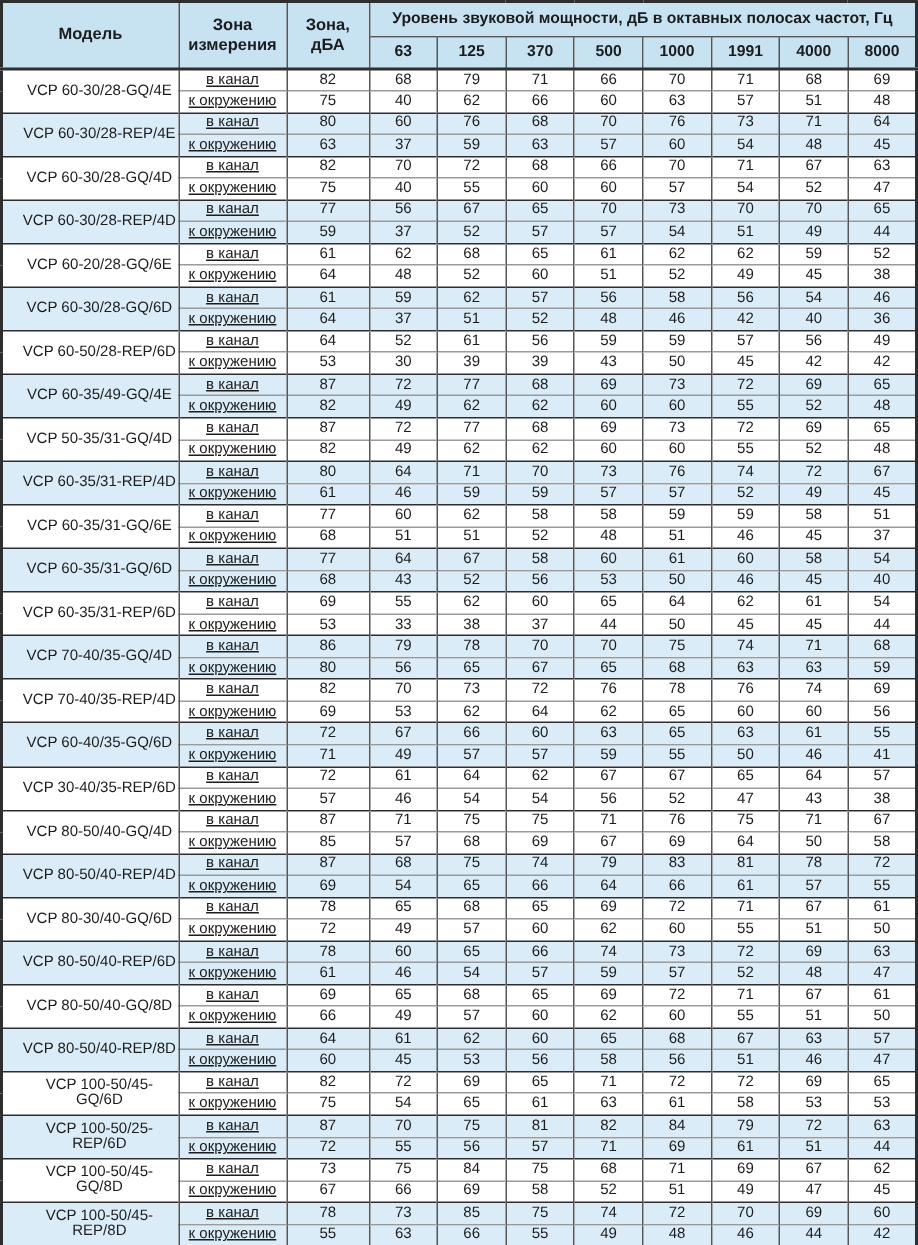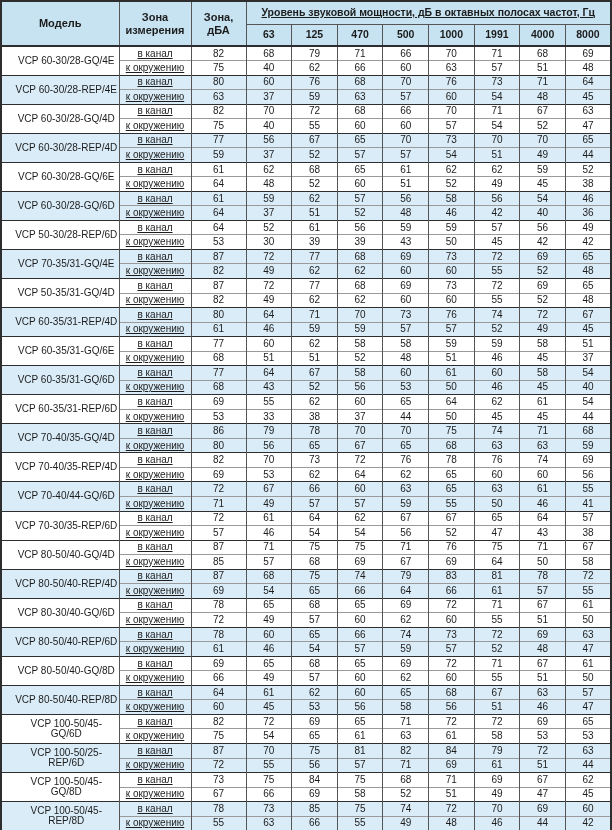--- a/index.html
+++ b/index.html
@@ -20,21 +20,21 @@
     border:2px solid var(--border-strong);
   }
   th,td{padding:0 1px;text-align:center;vertical-align:middle;overflow:hidden;}
   thead th{
     background:var(--header-bg);
     border:1px solid var(--border-mid);
     font-weight:bold;font-size:11px;line-height:1.1;
   }
   thead tr.hrow-1{height:23px;}
   thead tr.hrow-2{height:22px;}
-  thead th.octave-title{font-size:10.5px;white-space:nowrap;text-decoration:underline;}
+  thead th.octave-title{font-size:10.5px;white-space:nowrap;}
   thead th.freq{font-size:10.5px;}
   thead{border-bottom:2px solid var(--border-strong);}
   tbody tr{height:14.537px;}
   tbody td{
     border-left:1px solid var(--border-mid);
     border-right:1px solid var(--border-mid);
     font-size:10px;line-height:1;background:#ffffff;
   }
   tbody tr.model-start td{border-top:1.6px solid var(--border-strong);}
   tbody tr.model-cont td{border-top:1px solid var(--border-light);}
@@ -56,21 +56,21 @@
     <thead>
       <tr class="hrow-1">
         <th rowspan="2">Модель</th>
         <th rowspan="2">Зона измерения</th>
         <th rowspan="2">Зона, дБА</th>
         <th colspan="8" class="octave-title">Уровень звуковой мощности, дБ в октавных полосах частот, Гц</th>
       </tr>
       <tr class="hrow-2">
         <th class="freq">63</th>
         <th class="freq">125</th>
-        <th class="freq">470</th>
+        <th class="freq">370</th>
         <th class="freq">500</th>
         <th class="freq">1000</th>
         <th class="freq">1991</th>
         <th class="freq">4000</th>
         <th class="freq">8000</th>
       </tr>
     </thead>
     <tbody>
         <tr class="model-start">
           <td class="model-cell" rowspan="2">VCP 60-30/28-GQ/4E</td>
@@ -166,21 +166,21 @@
           <td>37</td>
           <td>52</td>
           <td>57</td>
           <td>57</td>
           <td>54</td>
           <td>51</td>
           <td>49</td>
           <td>44</td>
         </tr>
         <tr class="model-start">
-          <td class="model-cell" rowspan="2">VCP 60-30/28-GQ/6E</td>
+          <td class="model-cell" rowspan="2">VCP 60-20/28-GQ/6E</td>
           <td class="zone-cell">в канал</td>
           <td class="total-cell">61</td>
           <td>62</td>
           <td>68</td>
           <td>65</td>
           <td>61</td>
           <td>62</td>
           <td>62</td>
           <td>59</td>
           <td>52</td>
@@ -216,21 +216,21 @@
           <td>37</td>
           <td>51</td>
           <td>52</td>
           <td>48</td>
           <td>46</td>
           <td>42</td>
           <td>40</td>
           <td>36</td>
         </tr>
         <tr class="model-start">
-          <td class="model-cell" rowspan="2">VCP 50-30/28-REP/6D</td>
+          <td class="model-cell" rowspan="2">VCP 60-50/28-REP/6D</td>
           <td class="zone-cell">в канал</td>
           <td class="total-cell">64</td>
           <td>52</td>
           <td>61</td>
           <td>56</td>
           <td>59</td>
           <td>59</td>
           <td>57</td>
           <td>56</td>
           <td>49</td>
@@ -241,21 +241,21 @@
           <td>30</td>
           <td>39</td>
           <td>39</td>
           <td>43</td>
           <td>50</td>
           <td>45</td>
           <td>42</td>
           <td>42</td>
         </tr>
         <tr class="shaded model-start">
-          <td class="model-cell" rowspan="2">VCP 70-35/31-GQ/4E</td>
+          <td class="model-cell" rowspan="2">VCP 60-35/49-GQ/4E</td>
           <td class="zone-cell">в канал</td>
           <td class="total-cell">87</td>
           <td>72</td>
           <td>77</td>
           <td>68</td>
           <td>69</td>
           <td>73</td>
           <td>72</td>
           <td>69</td>
           <td>65</td>
@@ -441,21 +441,21 @@
           <td>53</td>
           <td>62</td>
           <td>64</td>
           <td>62</td>
           <td>65</td>
           <td>60</td>
           <td>60</td>
           <td>56</td>
         </tr>
         <tr class="shaded model-start">
-          <td class="model-cell" rowspan="2">VCP 70-40/44-GQ/6D</td>
+          <td class="model-cell" rowspan="2">VCP 60-40/35-GQ/6D</td>
           <td class="zone-cell">в канал</td>
           <td class="total-cell">72</td>
           <td>67</td>
           <td>66</td>
           <td>60</td>
           <td>63</td>
           <td>65</td>
           <td>63</td>
           <td>61</td>
           <td>55</td>
@@ -466,21 +466,21 @@
           <td>49</td>
           <td>57</td>
           <td>57</td>
           <td>59</td>
           <td>55</td>
           <td>50</td>
           <td>46</td>
           <td>41</td>
         </tr>
         <tr class="model-start">
-          <td class="model-cell" rowspan="2">VCP 70-30/35-REP/6D</td>
+          <td class="model-cell" rowspan="2">VCP 30-40/35-REP/6D</td>
           <td class="zone-cell">в канал</td>
           <td class="total-cell">72</td>
           <td>61</td>
           <td>64</td>
           <td>62</td>
           <td>67</td>
           <td>67</td>
           <td>65</td>
           <td>64</td>
           <td>57</td>

